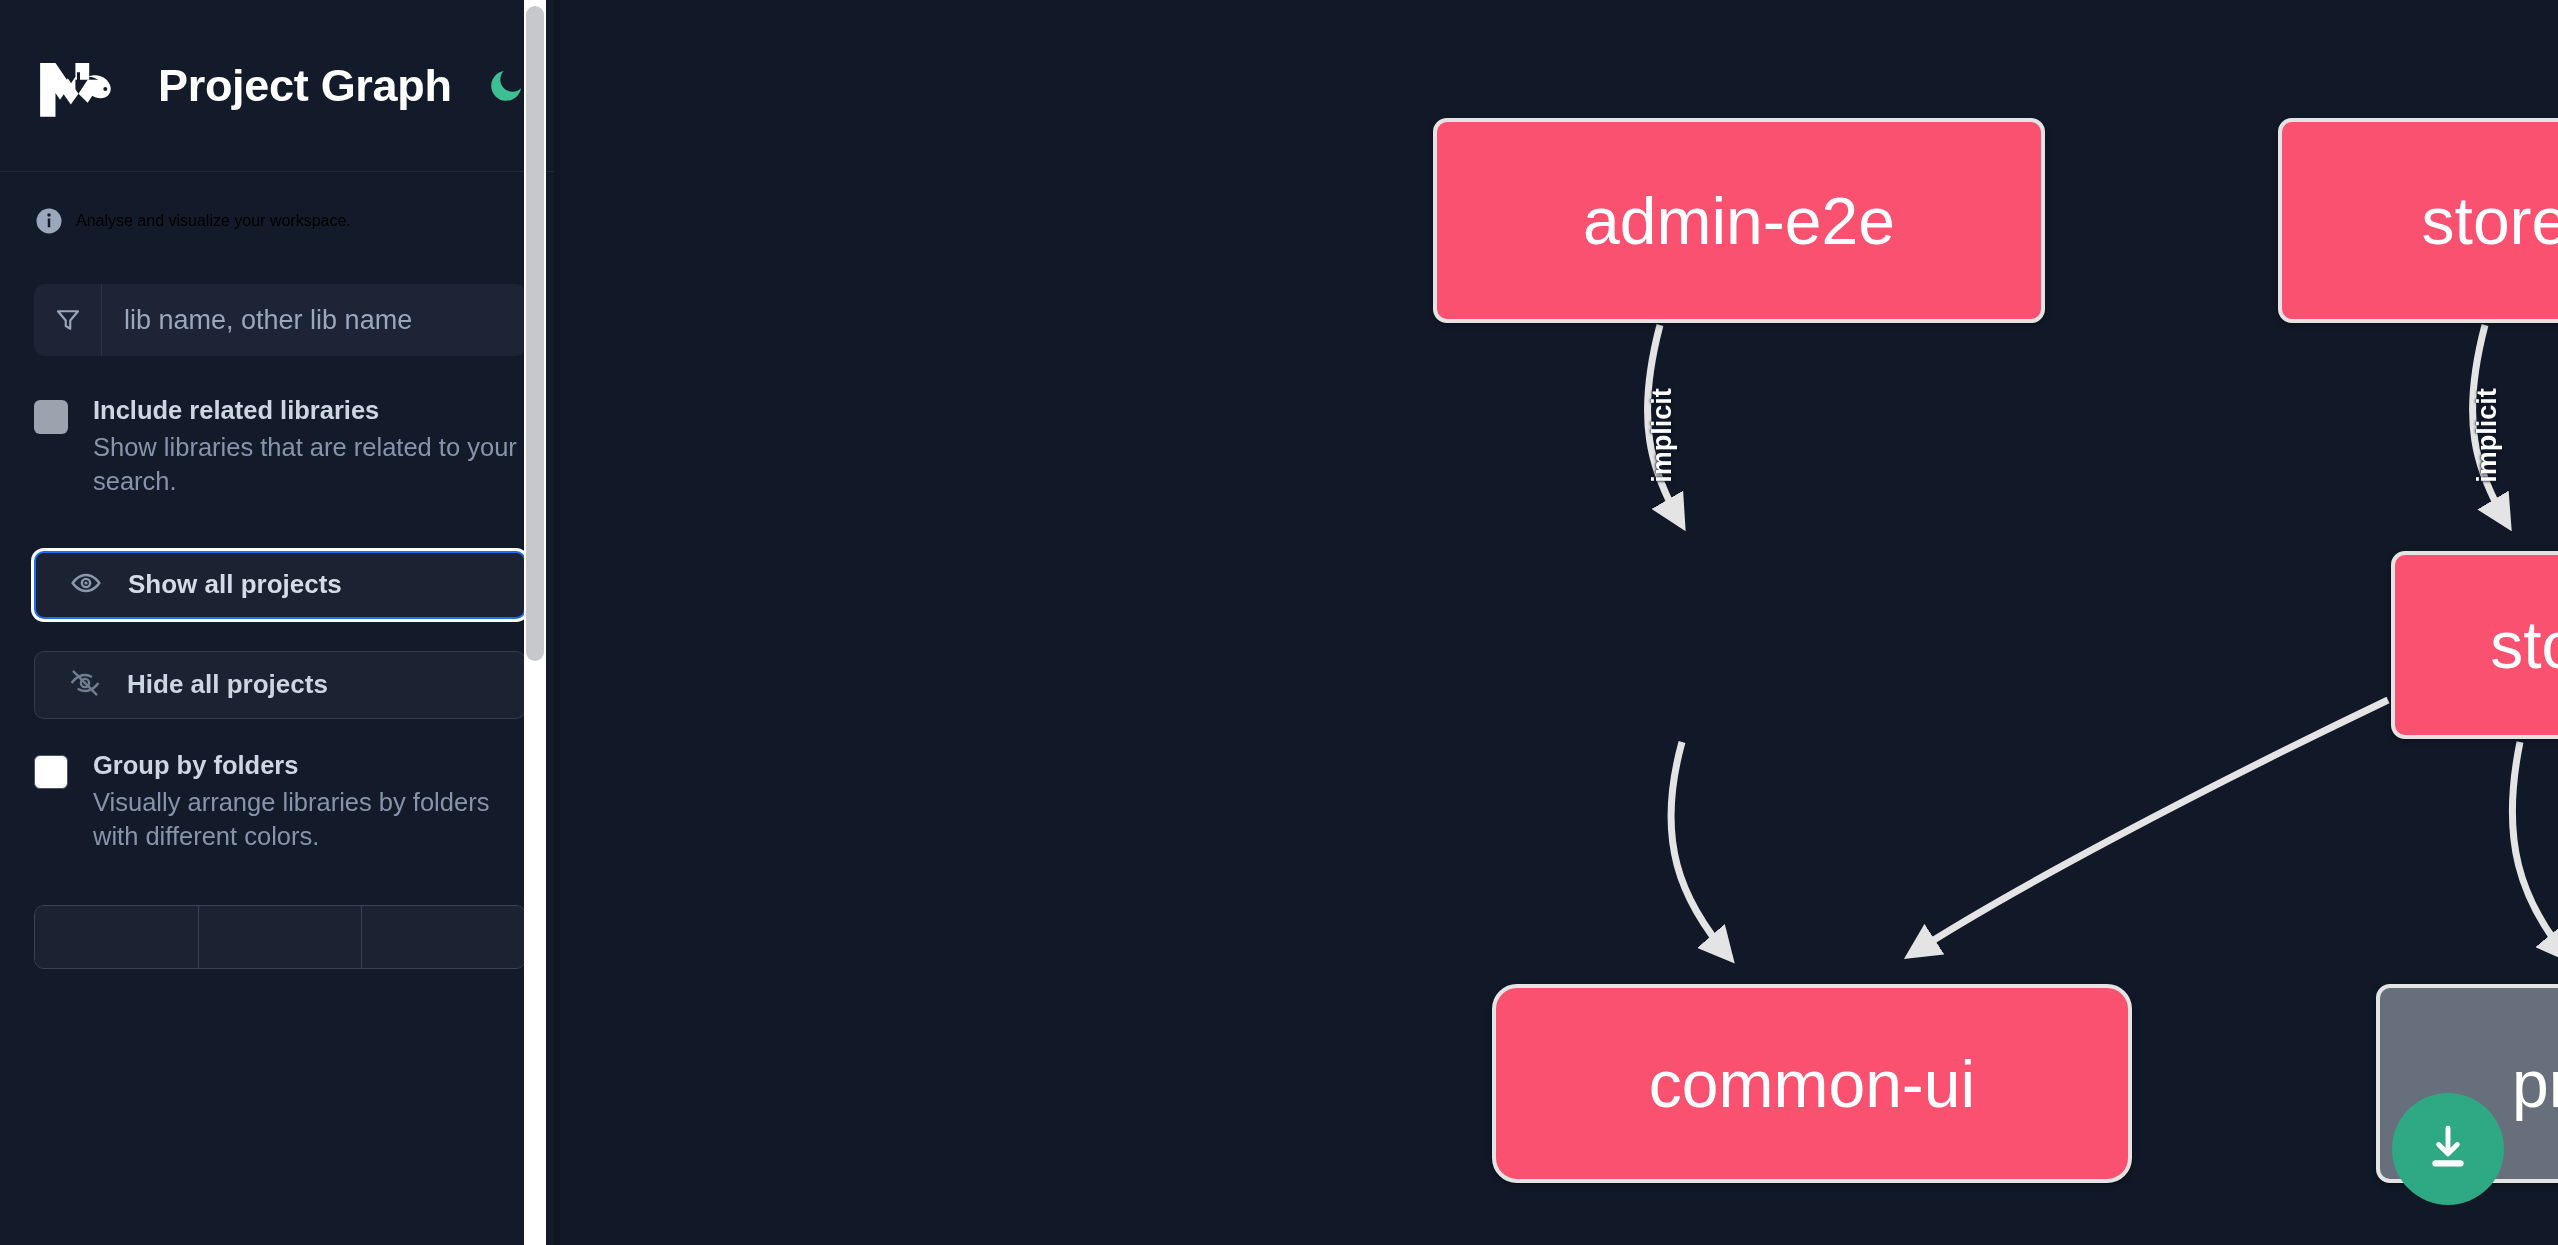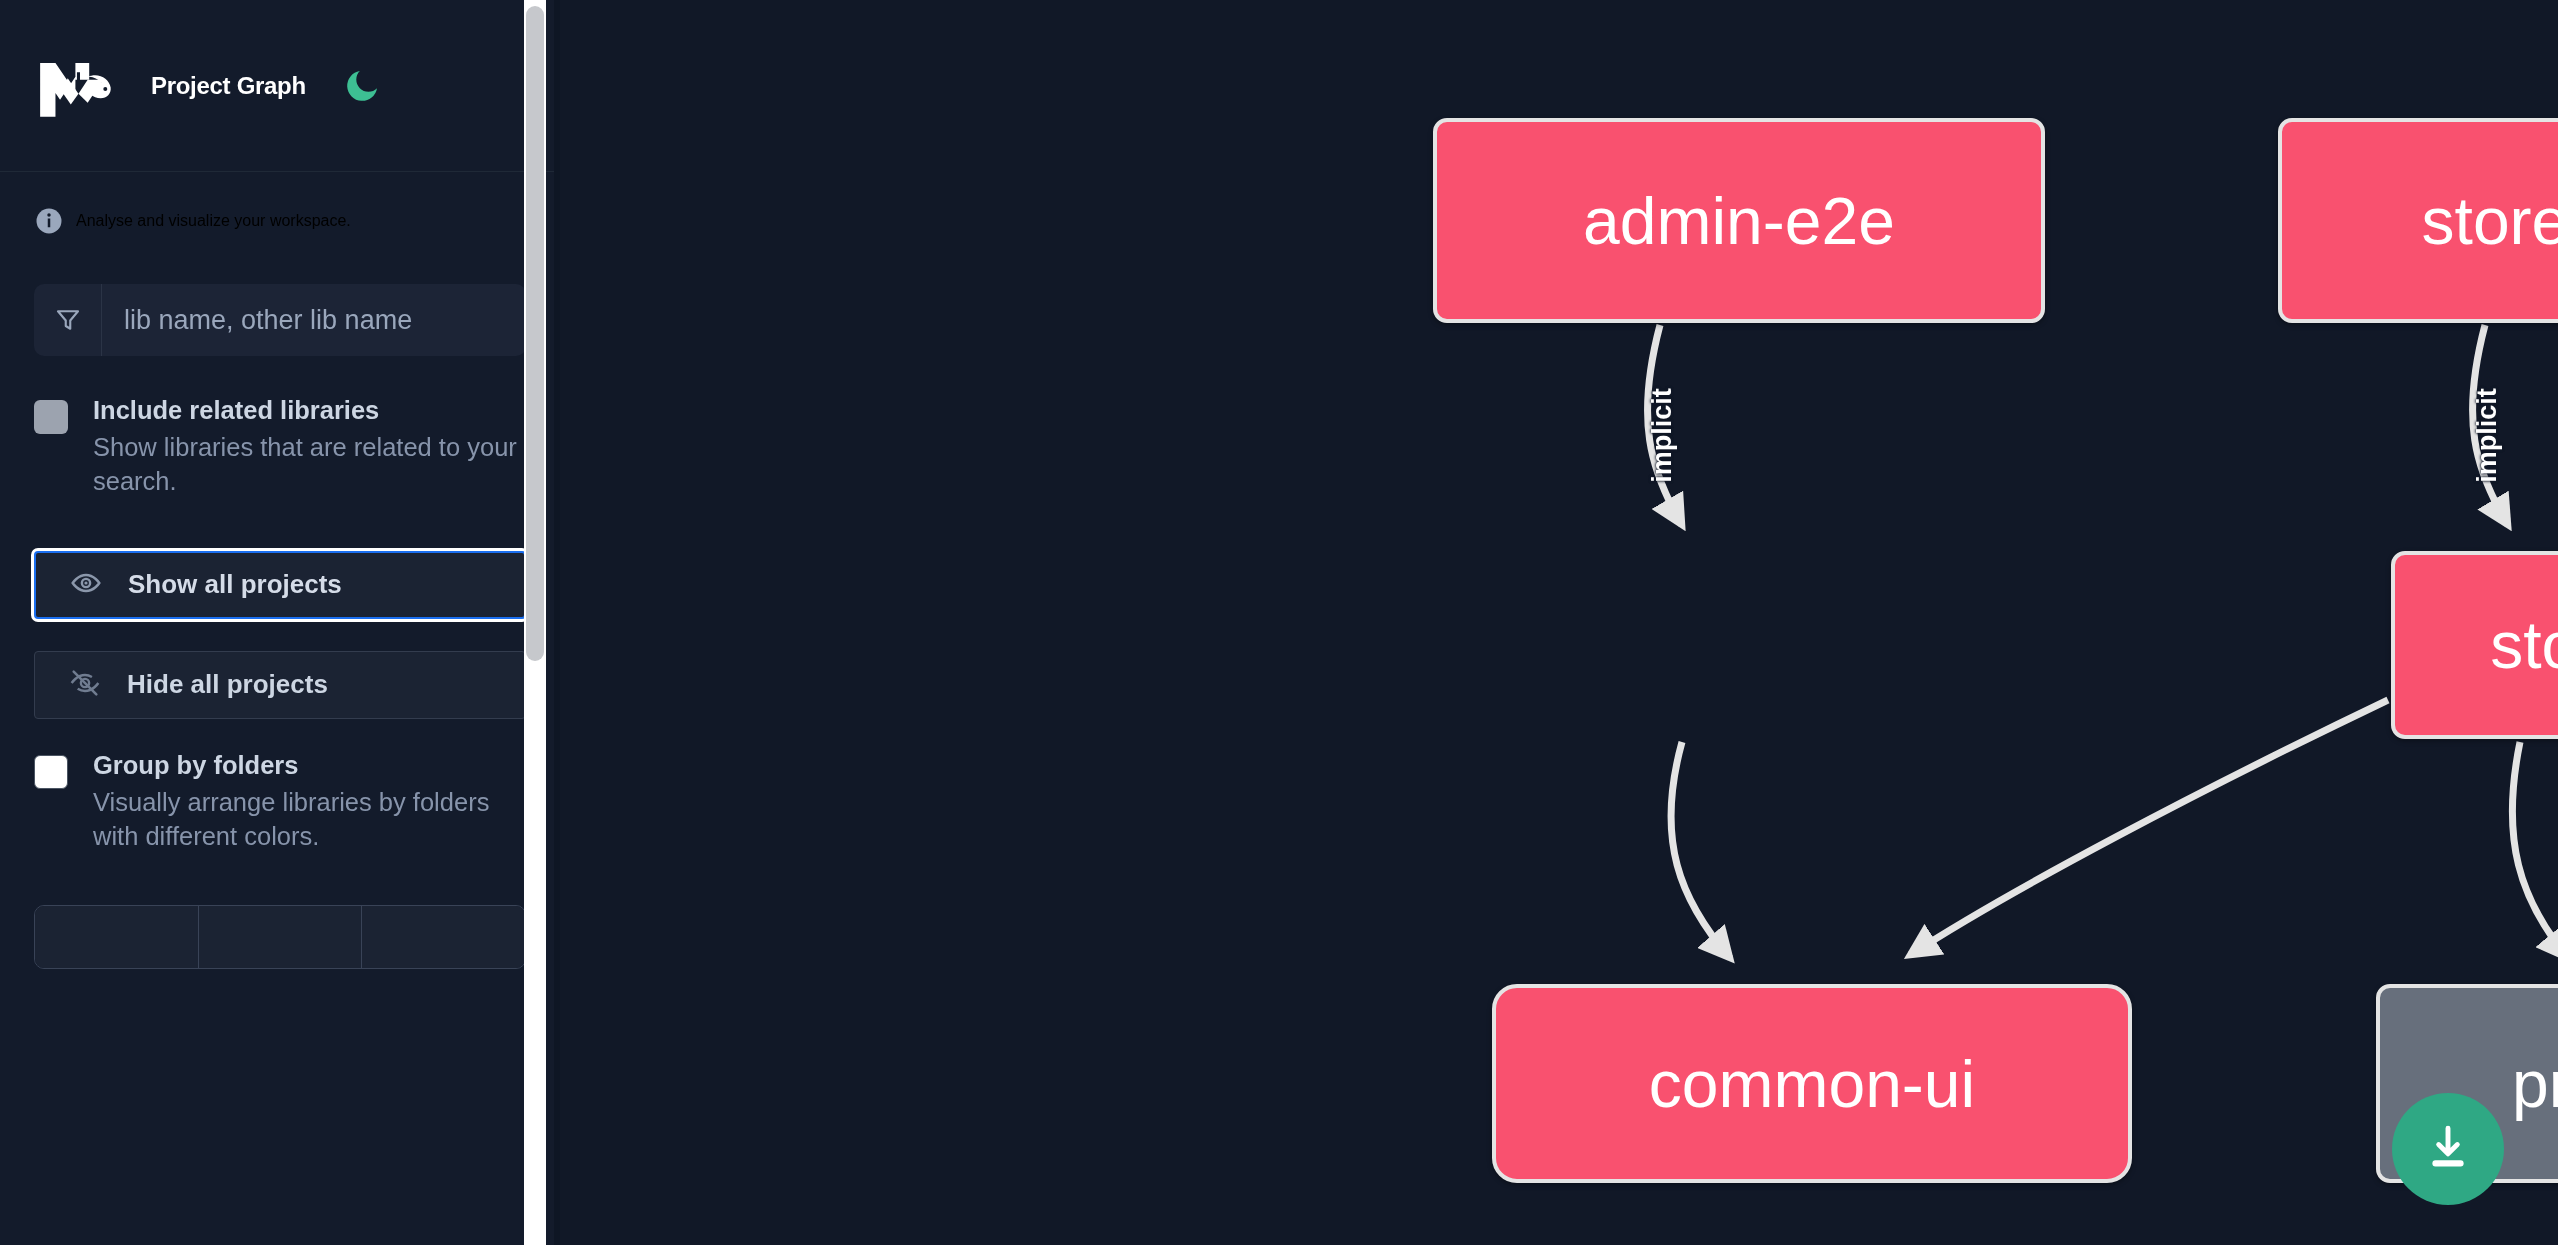--- a/index.html
+++ b/index.html
@@ -22,22 +22,22 @@
   #sidebar-inner { width: 560px; }
 
   .sb-header {
     height: 172px;
     display: flex; align-items: center;
     padding: 0 34px;
     border-bottom: 1px solid #1f2937;
   }
   .nx-logo { width: 92px; height: 64px; flex: 0 0 92px; }
   .app-title {
-    color: #ffffff; font-size: 24px; font-weight: 700;
-    letter-spacing: -0.3px; margin-left: 25px; white-space: nowrap;
+    color: #ffffff; font-size: 45px; font-weight: 700;
+    letter-spacing: -0.3px; margin-left: 32px; white-space: nowrap;
   }
   .theme-toggle {
     margin-left: 34px; width: 44px; height: 44px;
     display: flex; align-items: center; justify-content: center;
     cursor: pointer;
   }
 
   .sb-subtitle {
     display: flex; align-items: center;
     padding: 34px 34px 0 34px;
@@ -78,21 +78,21 @@
   .check-text { margin-left: 25px; }
   .check-title { color: #cdd6e3; font-size: 25.5px; font-weight: 700; line-height: 1.15; }
   .check-desc { color: #8794AB; font-size: 25.5px; line-height: 1.32; margin-top: 6px; max-width: 430px; }
 
   
   .actions { margin-top: 52px; }
   .btn {
     position: relative;
     display: flex; align-items: center;
     width: 492px; height: 68px;
-    border-radius: 4px;
+    border-radius: 10px;
     padding-left: 34px;
     background: #1B2333;
     border: 1px solid #2c3purpose; border: 1px solid #2c3648;
     cursor: pointer; margin-bottom: 32px;
   }
   .btn .btn-label { font-size: 26px; font-weight: 700; margin-left: 26px; white-space: nowrap; }
   .btn.show-all {
     border: 2px solid #1B6FF0;
     box-shadow: 0 0 0 3px #ffffff;
   }

